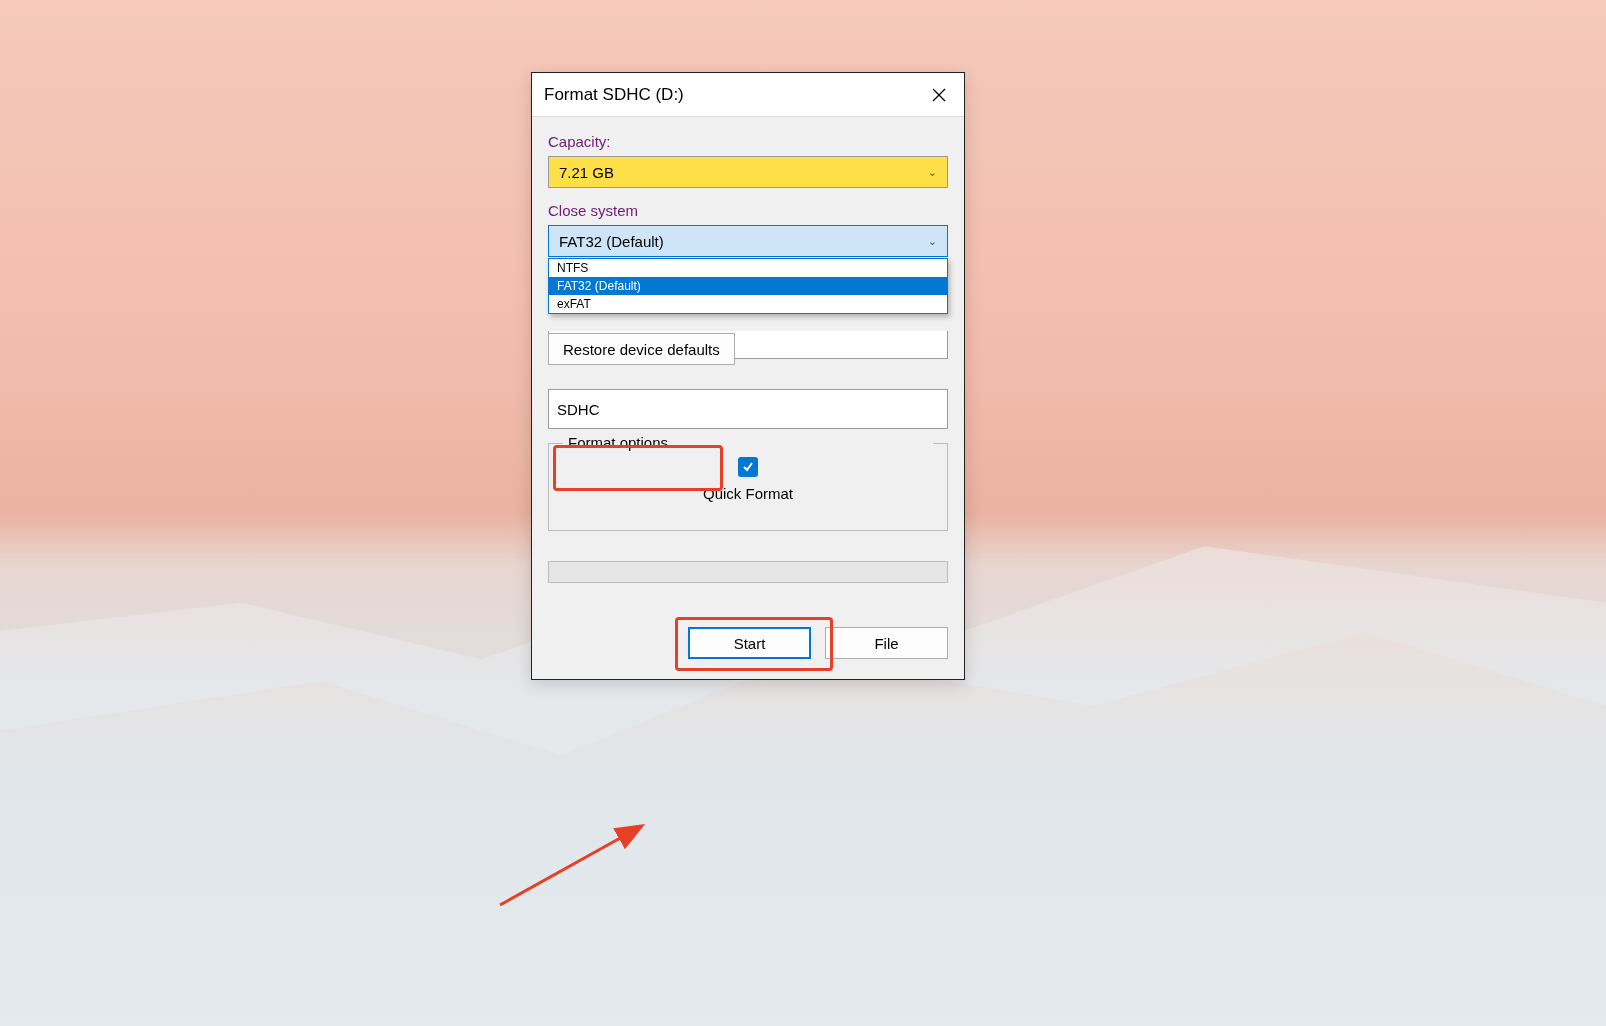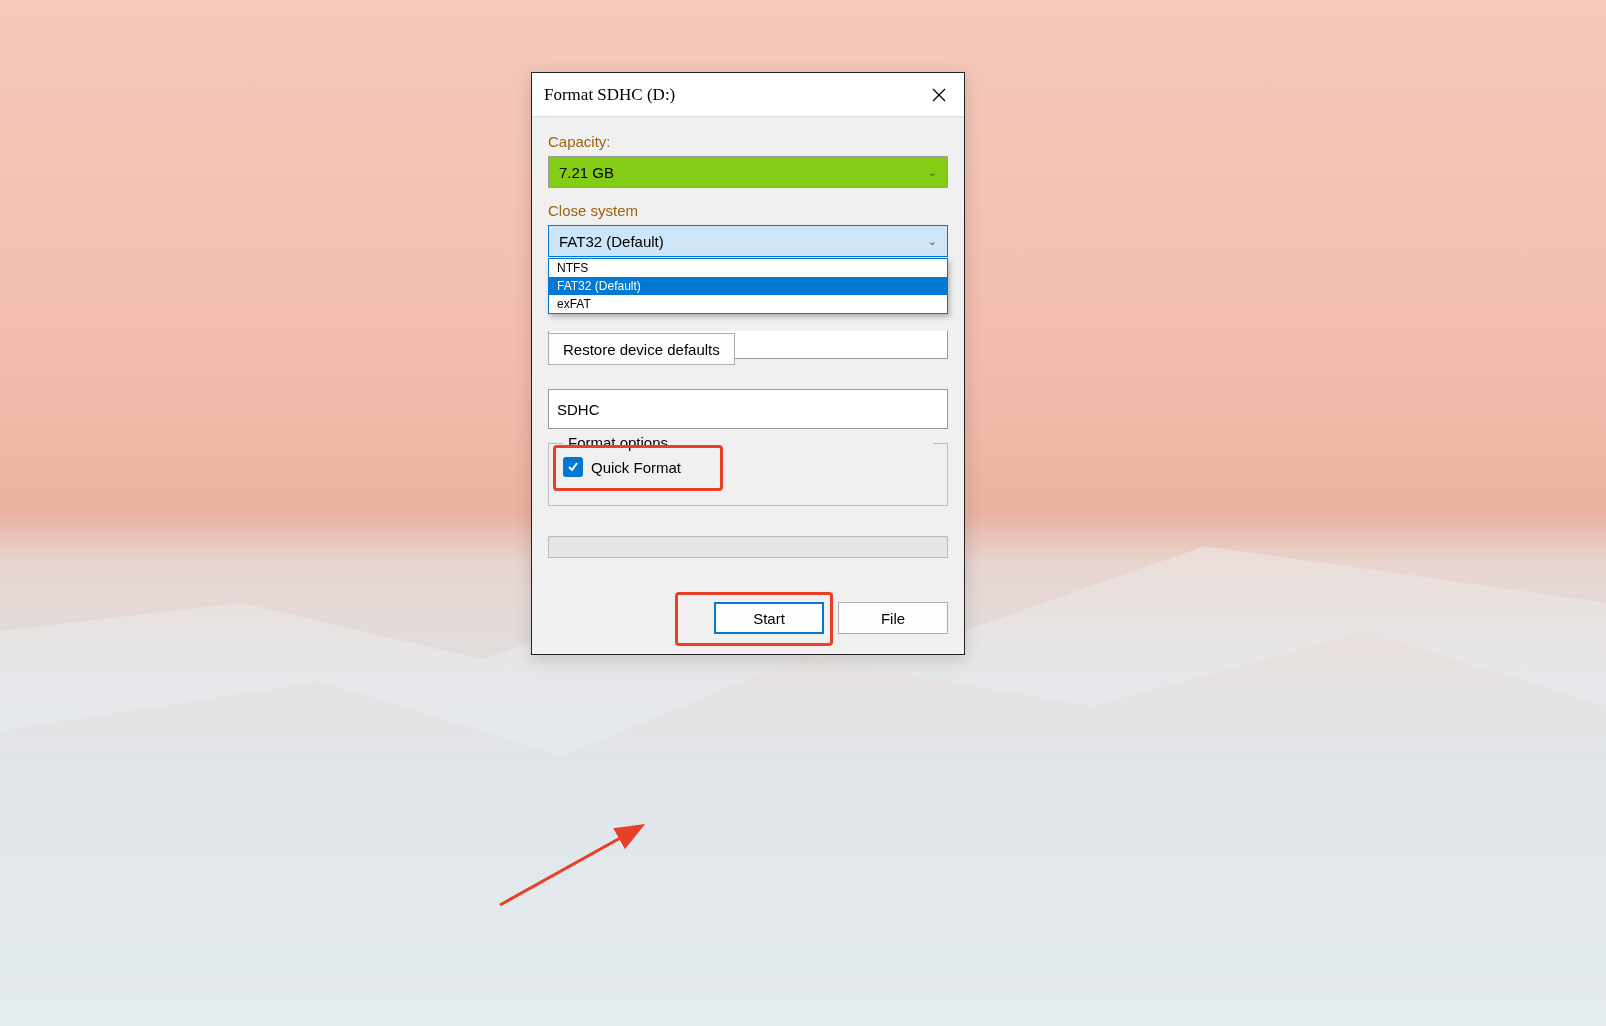--- a/index.html
+++ b/index.html
@@ -39,38 +39,38 @@
     }
     .titlebar {
       height: 44px;
       background: #ffffff;
       display: flex;
       align-items: center;
       justify-content: space-between;
       padding-left: 12px;
       border-bottom: 1px solid #ddd;
     }
-    .titlebar-title { font-size: 17px; color: #000; font-family: Liberation Serif, serif; }
+    .titlebar-title { font-size: 17px; color: #000; }
     .titlebar-close {
       width: 50px;
       height: 100%;
       display: flex;
       align-items: center;
       justify-content: center;
       cursor: pointer;
     }
     .titlebar-close svg { width: 14px; height: 14px; }
     .body { padding: 16px 16px 20px 16px; }
-    .label { font-size: 15px; color: #a16207; margin-bottom: 6px; display: block; }
+    .label { font-size: 15px; color: #701a75; margin-bottom: 6px; display: block; }
     .field-group { margin-bottom: 14px; position: relative; }
     .select {
       width: 100%;
       height: 32px;
       border: 1px solid #999;
-      background: #84cc16;
+      background: #fde047;
       display: flex;
       align-items: center;
       justify-content: space-between;
       padding: 0 10px;
       cursor: pointer;
       font-size: 15px;
     }
     .select.highlighted {
       background: #cde5f7;
       border: 1px solid #0078d4;
@@ -156,21 +156,21 @@
       background: #e6e6e6;
       margin-top: 30px;
     }
     .button-row {
       display: flex;
       justify-content: flex-end;
       gap: 14px;
       margin-top: 44px;
     }
     .btn {
-      width: 110px;
+      width: 123px;
       height: 32px;
       background: #fdfdfd;
       border: 1px solid #adadad;
       font-size: 15px;
       cursor: pointer;
     }
     .btn.primary { border: 2px solid #0078d4; }
     .arrow {
       position: absolute;
       pointer-events: none;
@@ -220,21 +220,21 @@
     <div class="field-group" style="margin-top:28px;">
       <button class="restore-btn">Restore device defaults</button>
     </div>
 
     <div class="field-group" style="margin-top:18px;">
       <input class="text-input" value="SDHC" style="">
     </div>
 
     <div class="fieldset">
       <div class="fieldset-legend">Format options</div>
-      <div class="checkbox-row" style="position:relative;">
+      <div class="checkbox-row" style="position:relative;flex-direction:column;">
         <div class="checkbox">
           <svg viewBox="0 0 12 12">
               <polyline points="2,6 5,9 10,2" fill="none" stroke="#fff" stroke-width="2"></polyline>
             </svg>
         </div>
         <span>Quick Format</span>
         <div class="highlight-red" style="top:-12px; left:-10px; width:170px; height:46px;"></div>
       </div>
     </div>
 

